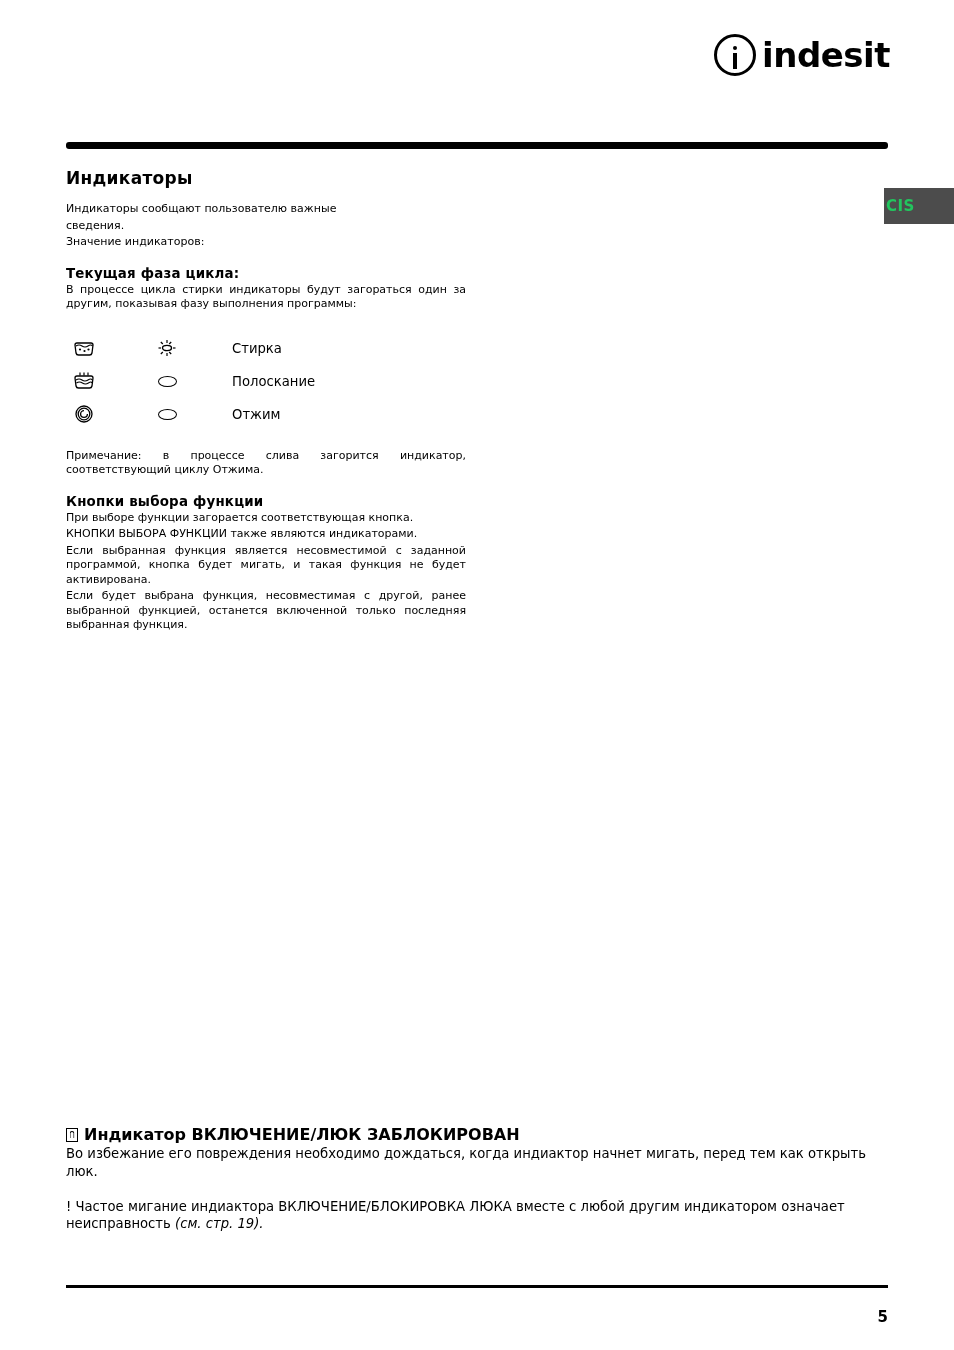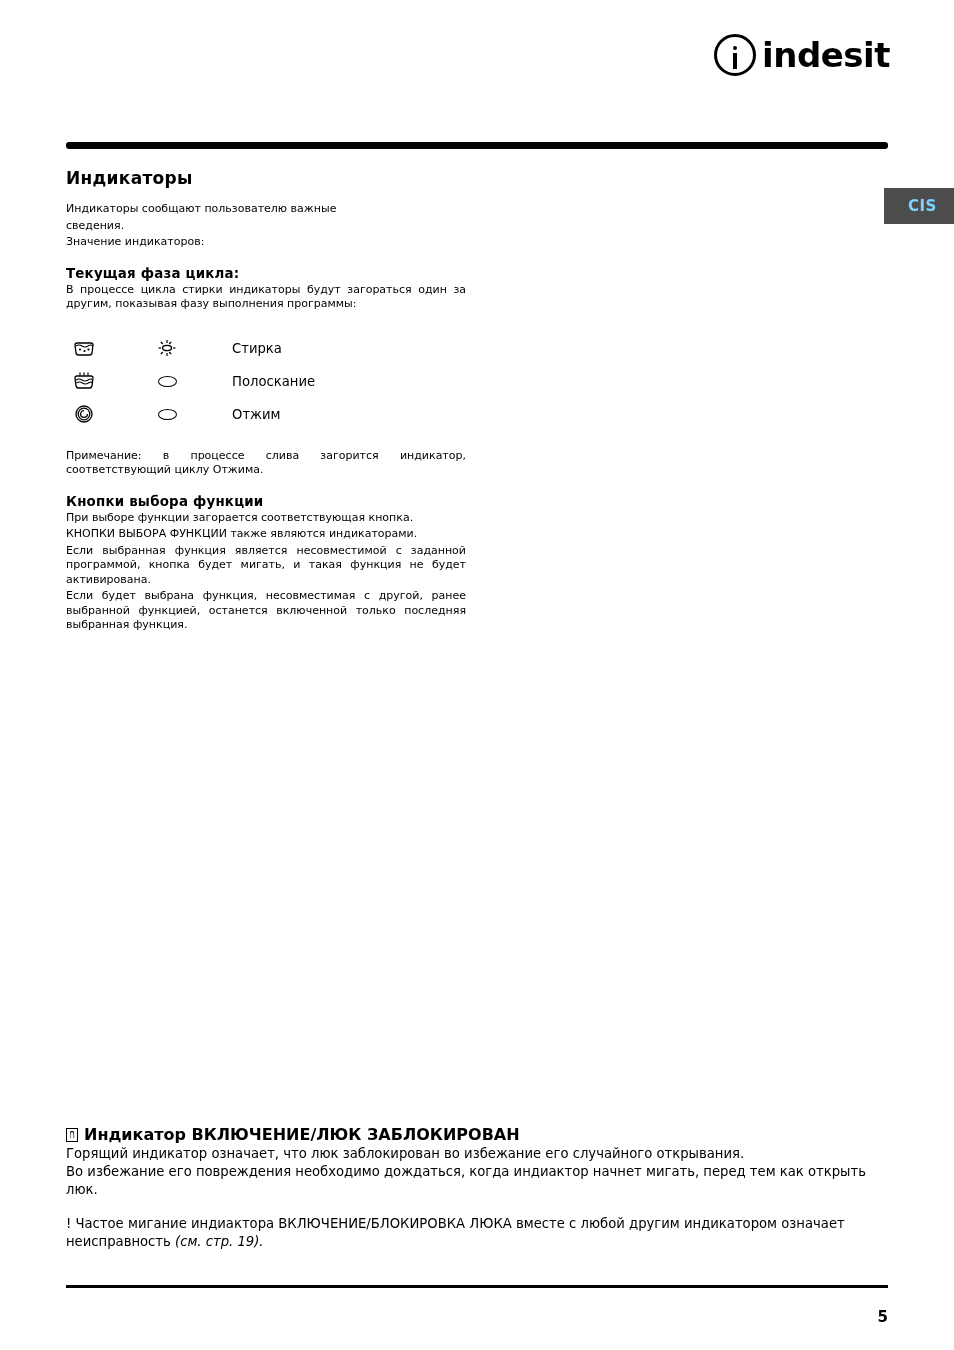--- a/index.html
+++ b/index.html
@@ -70,27 +70,27 @@
   }
 
   
   .cis-tab {
     position: absolute;
     right: 0;
     top: 188px;
     width: 70px;
     height: 36px;
     background: #4c4c4c;
-    color: #7dd3fc;
+    color: #22c55e;
     font-size: 15px;
     font-weight: bold;
     letter-spacing: 0.5px;
     display: flex;
     align-items: center;
-    padding-left: 24px;
+    padding-left: 2px;
     box-sizing: border-box;
   }
 
   
   .top-rule {
     position: absolute;
     left: 66px;
     top: 142px;
     width: 822px;
     height: 7px;
@@ -320,21 +320,20 @@
     <p class="body">Если выбранная функция является несовместимой с заданной программой, кнопка будет мигать, и такая функция не будет активирована.</p>
     <p class="body">Если будет выбрана функция, несовместимая с другой, ранее выбранной функцией, останется включенной только последняя выбранная функция.</p>
 
   </div>
 
   <div class="bottom-block">
     <div class="bottom-head">
       <span class="lock-glyph"></span>
       <span>Индикатор ВКЛЮЧЕНИЕ/ЛЮК ЗАБЛОКИРОВАН</span>
     </div>
-    <p class="bottom-para">Горящий индикатор означает, что люк заблокирован во избежание его случайного открывания.</p>
     <p class="bottom-para">Во избежание его повреждения необходимо дождаться, когда индиактор начнет мигать, перед тем как открыть люк.</p>
     <p class="bottom-para spaced">
       <span>!</span>
       <span>Частое мигание индиактора ВКЛЮЧЕНИЕ/БЛОКИРОВКА ЛЮКА вместе с любой другим индикатором означает неисправность</span>
       <span class="ital">(см. стр. 19).</span>
     </p>
   </div>
 
   <div class="bottom-rule"></div>
   <div class="page-num">5</div>

